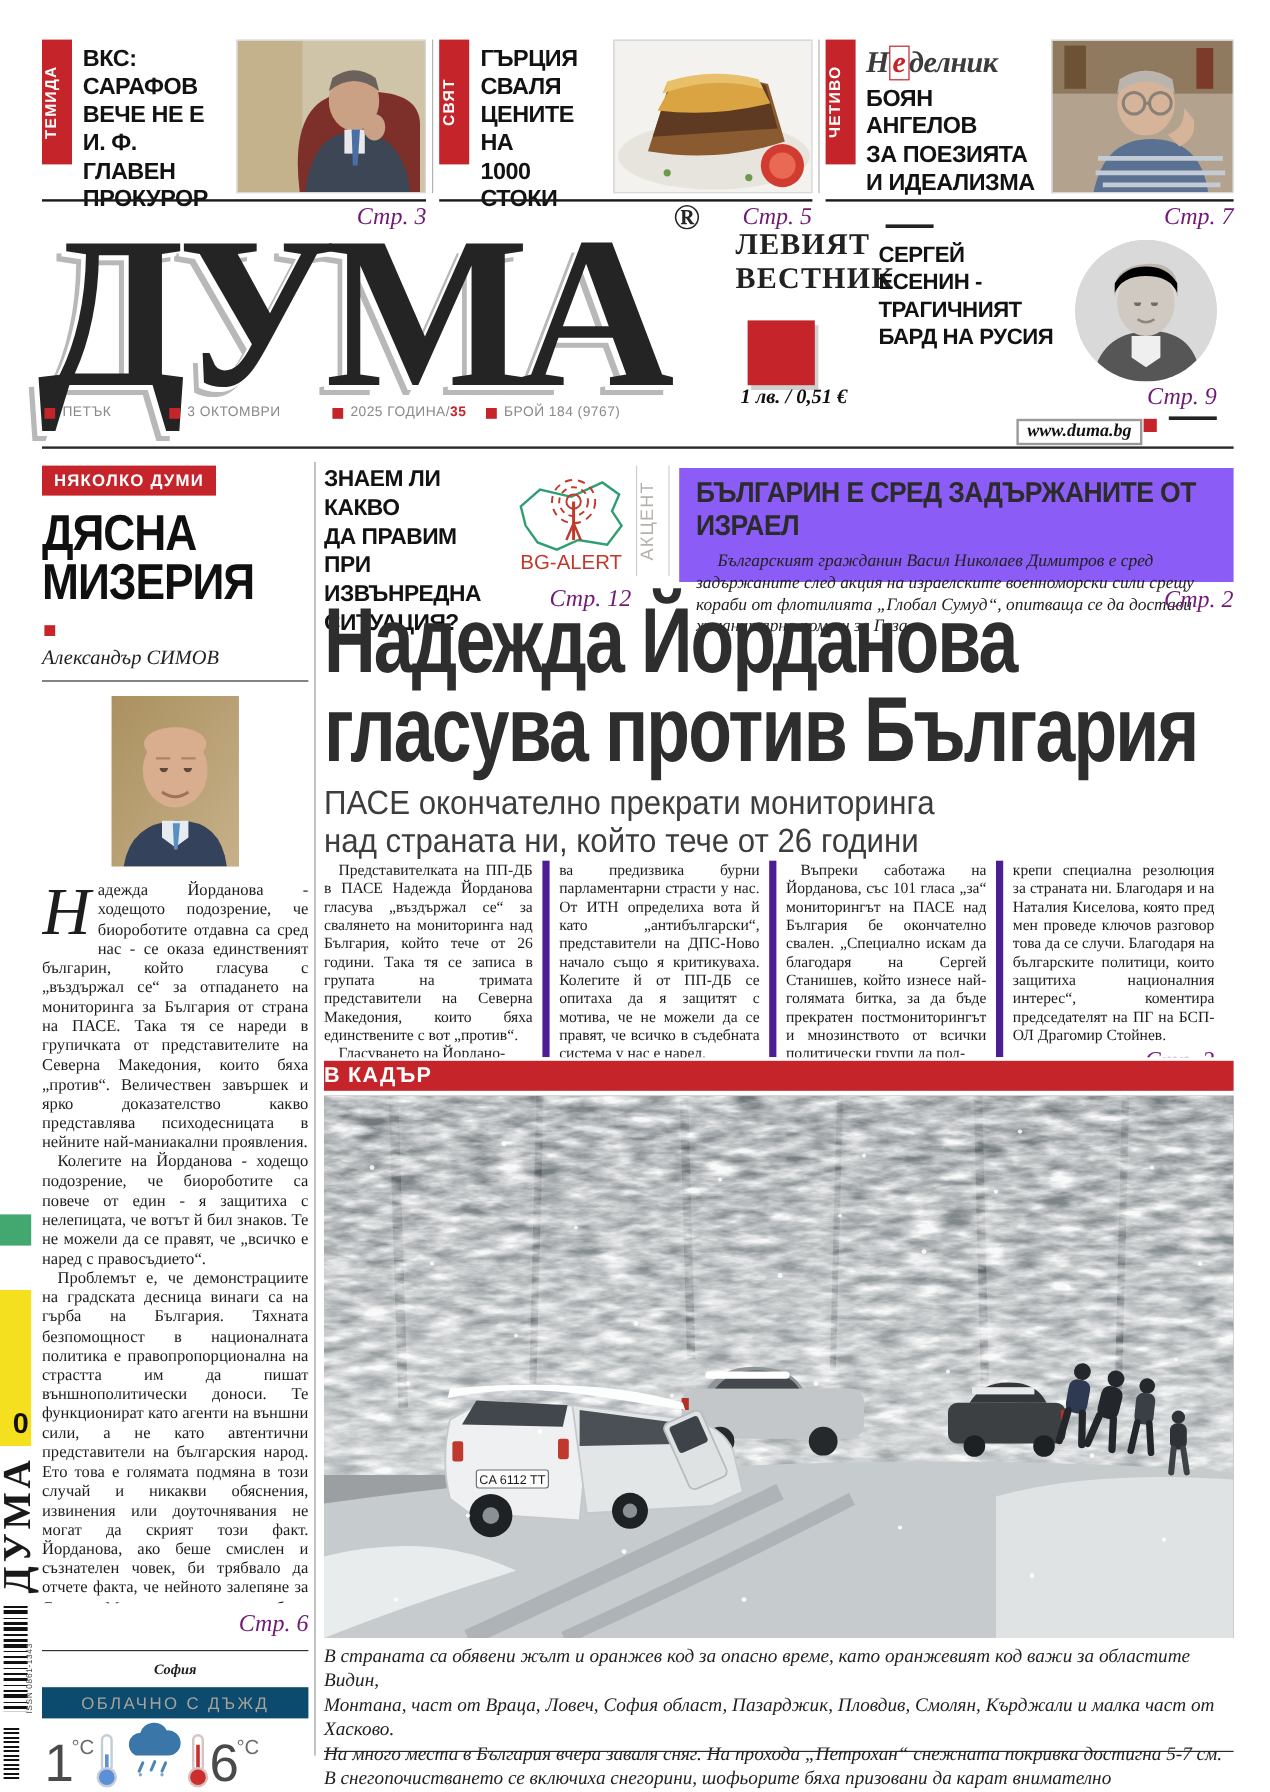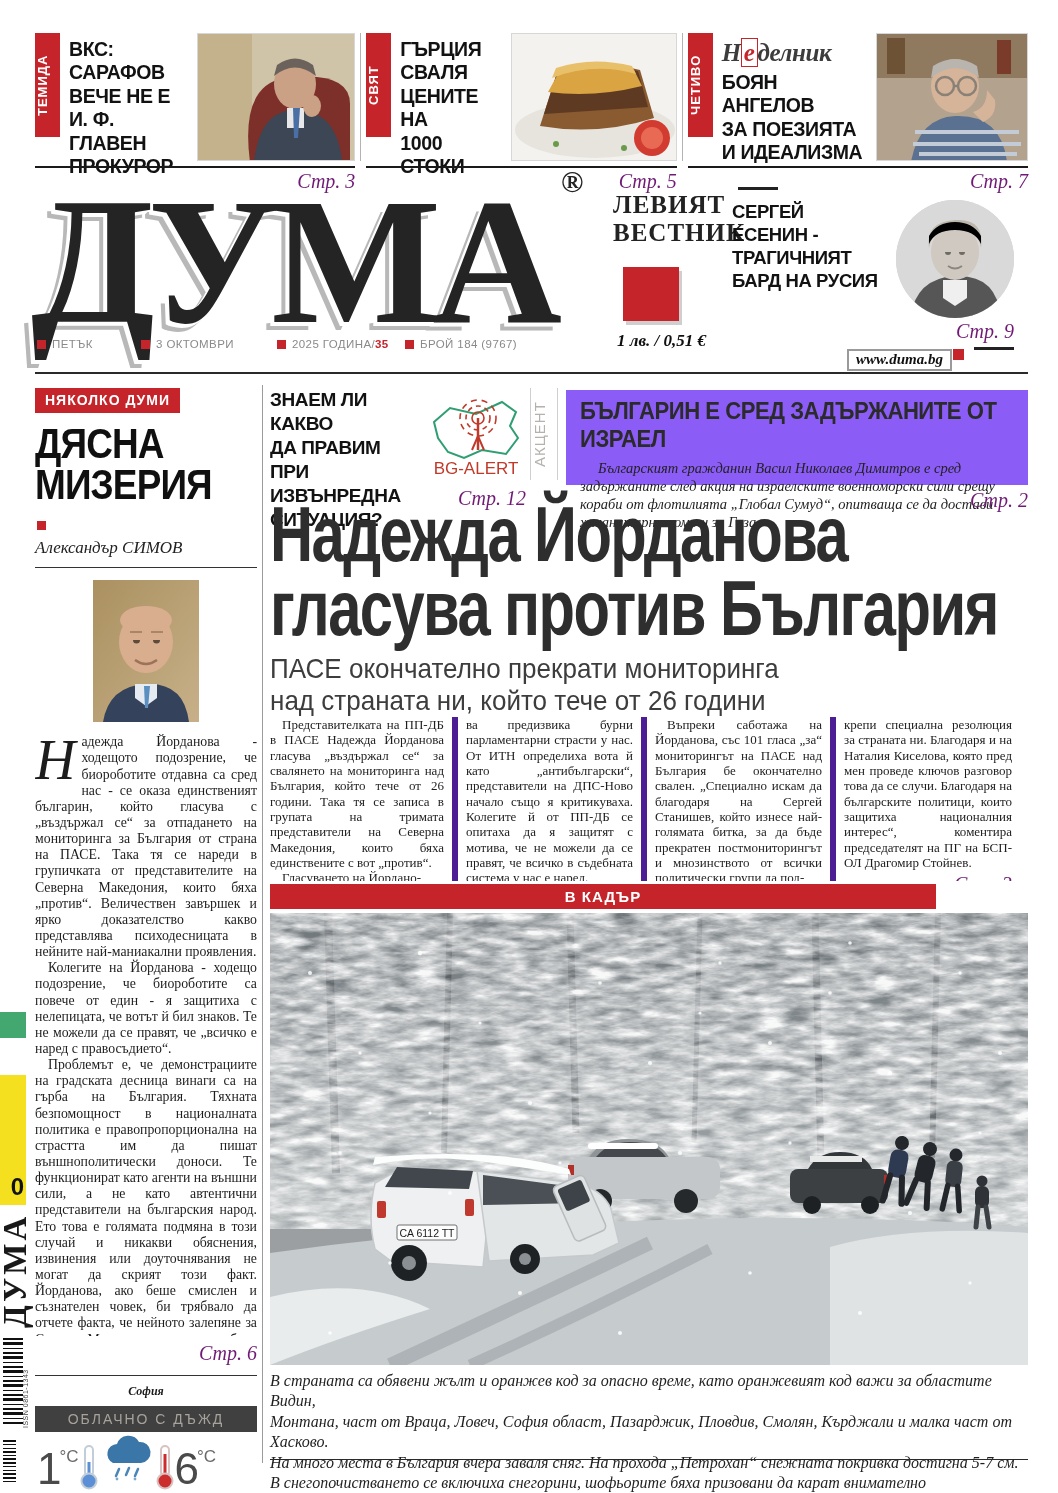--- a/index.html
+++ b/index.html
@@ -52,21 +52,21 @@
   .y-flex { display:flex; gap:8px; }
   .y-title { width:156px; font-weight:700; font-size:18.5px; line-height:1.25; letter-spacing:-0.4px; color:#121212; }
   .y-photo { width:118px; height:118px; border-radius:50%; overflow:hidden; background:#cfcfcf; flex:none; }
   .y-ref { text-align:right; margin:2px 14px 0 0; }
   .y-dash2 { width:40px; border-top:3px solid #222; margin:4px 14px 0 auto; }
   .dateline { position:absolute; left:2px; top:153px; display:flex; align-items:center; font-size:11.5px; color:#8a8a8a; letter-spacing:.4px; }
   .dl-item { display:flex; align-items:center; gap:6px; }
   .dl-b { width:9px; height:9px; background:var(--red); flex:none; }
   .dl-1{width:104px;} .dl-2{width:136px;} .dl-3{width:128px;} .dl-4{width:170px;}
   .dl-red { color:var(--red); font-weight:700; }
-  .price { position:absolute; left:582px; top:146px; font-family:"Liberation Serif",serif; font-style:italic; font-weight:700; font-size:17px; color:#0f0f0f; }
+  .price { position:absolute; left:582px; top:136px; font-family:"Liberation Serif",serif; font-style:italic; font-weight:700; font-size:17px; color:#0f0f0f; }
   .website { position:absolute; left:812px; top:164px; display:flex; align-items:flex-start; gap:1px; }
   .website .wbox { border:2px solid #9a9a9a; padding:0 7px 1px; font-family:"Liberation Serif",serif; font-weight:700; font-style:italic; font-size:15px; color:#111; background:#fff; }
   .website .wsq { width:11px; height:11px; background:var(--red); }
   .mast-rule { position:absolute; left:0; top:187px; width:993px; border-top:2px solid #2a2a2a; }
 
   
   .vdiv { left:262px; top:385px; height:1078px; border-left:1px solid #9b9b9b; width:0; }
 
   
   .leftcol { left:35px; top:388px; width:222px; }
@@ -77,21 +77,21 @@
   .op-author { font-family:"Liberation Serif",serif; font-style:italic; font-size:17px; color:#222; }
   .op-rule { border-top:1.5px solid #333; margin:9px 0 12px; }
   .op-photo { display:block; margin:0 auto; width:106px; height:142px; background:#b9a06c; }
   .op-body { margin-top:12px; font-family:"Liberation Serif",serif; font-size:13.8px; line-height:1.17; text-align:justify; color:#1d1d1d; height:602px; overflow:hidden; }
   .op-body p { text-indent:13px; }
   .op-body p.first { text-indent:0; }
   .dropcap { float:left; font-family:"Liberation Serif",serif; font-style:italic; font-size:56px; line-height:.78; padding:5px 6px 0 0; }
   .op-ref { text-align:right; margin-top:6px; }
   .op-rule2 { border-top:1.5px solid #333; margin:10px 0 8px; }
   .w-city { text-align:center; font-family:"Liberation Serif",serif; font-style:italic; font-weight:700; font-size:12px; }
-  .w-bar { margin-top:7px; background:#404040; color:#a7a29b; text-align:center; font-size:14px; letter-spacing:2px; padding:5px 0; }
+  .w-bar { margin-top:7px; background:#0c4a6e; color:#a7a29b; text-align:center; font-size:14px; letter-spacing:2px; padding:5px 0; }
   .w-row { display:flex; align-items:center; margin-top:12px; padding:0 2px; }
   .w-temp { font-size:44px; font-weight:400; color:#4a4a4a; letter-spacing:-2px; }
   .w-temp sup { font-size:17px; color:#6a6a6a; letter-spacing:0; vertical-align:22px; }
   .w-cloud { margin-top:-18px; }
 
   
   .alert { left:270px; top:388px; width:256px; display:flex; gap:4px; }
   .al-title { width:152px; font-weight:700; font-size:19px; line-height:1.26; letter-spacing:-0.4px; color:#121212; }
   .al-right { width:100px; }
   .al-ref { text-align:right; margin-top:3px; }
@@ -107,22 +107,22 @@
   .lead-sub { left:270px; top:653px; width:820px; transform:scaleX(.93); transform-origin:0 0;
               font-size:28px; line-height:1.16; color:#3d3d3d; }
   .lead-cols { left:270px; top:717px; width:758px; height:164px; display:flex; overflow:hidden; }
   .col { width:189px; padding:0 8px; font-family:"Liberation Serif",serif; font-size:13px; line-height:1.18; text-align:justify; color:#1d1d1d; }
   .col p { text-indent:12px; }
   .col + .col { border-left:6px solid #4c1d95; }
   .col:first-child { padding-left:0; width:182px; }
   .col:last-child { padding-right:0; width:182px; }
   .col-ref { text-align:right; margin-top:3px; text-indent:0; }
 
-  .kadar { left:270px; top:884px; width:666px; height:25px; background:var(--red); color:#fff; font-weight:700;
-           font-size:15px; line-height:25px; text-align:center; letter-spacing:1px; }
+  .kadar { left:270px; top:884px; width:758px; height:25px; background:var(--red); color:#fff; font-weight:700;
+           font-size:18px; line-height:25px; text-align:left; letter-spacing:1px; }
   .photo { left:270px; top:913px; width:758px; height:452px; overflow:hidden; background:#9b9fa2; }
   .caption { left:270px; top:1371px; width:758px; font-family:"Liberation Serif",serif; font-style:italic;
              font-size:16px; line-height:1.28; color:#1f1f1f; }
   .cap-last { display:flex; justify-content:space-between;flex-direction:column; }
   .caption-rule { left:270px; top:1459px; width:758px; border-top:1.5px solid #2a2a2a; }
 </style>
 </head>
 <body>
 
 <div class="page">

